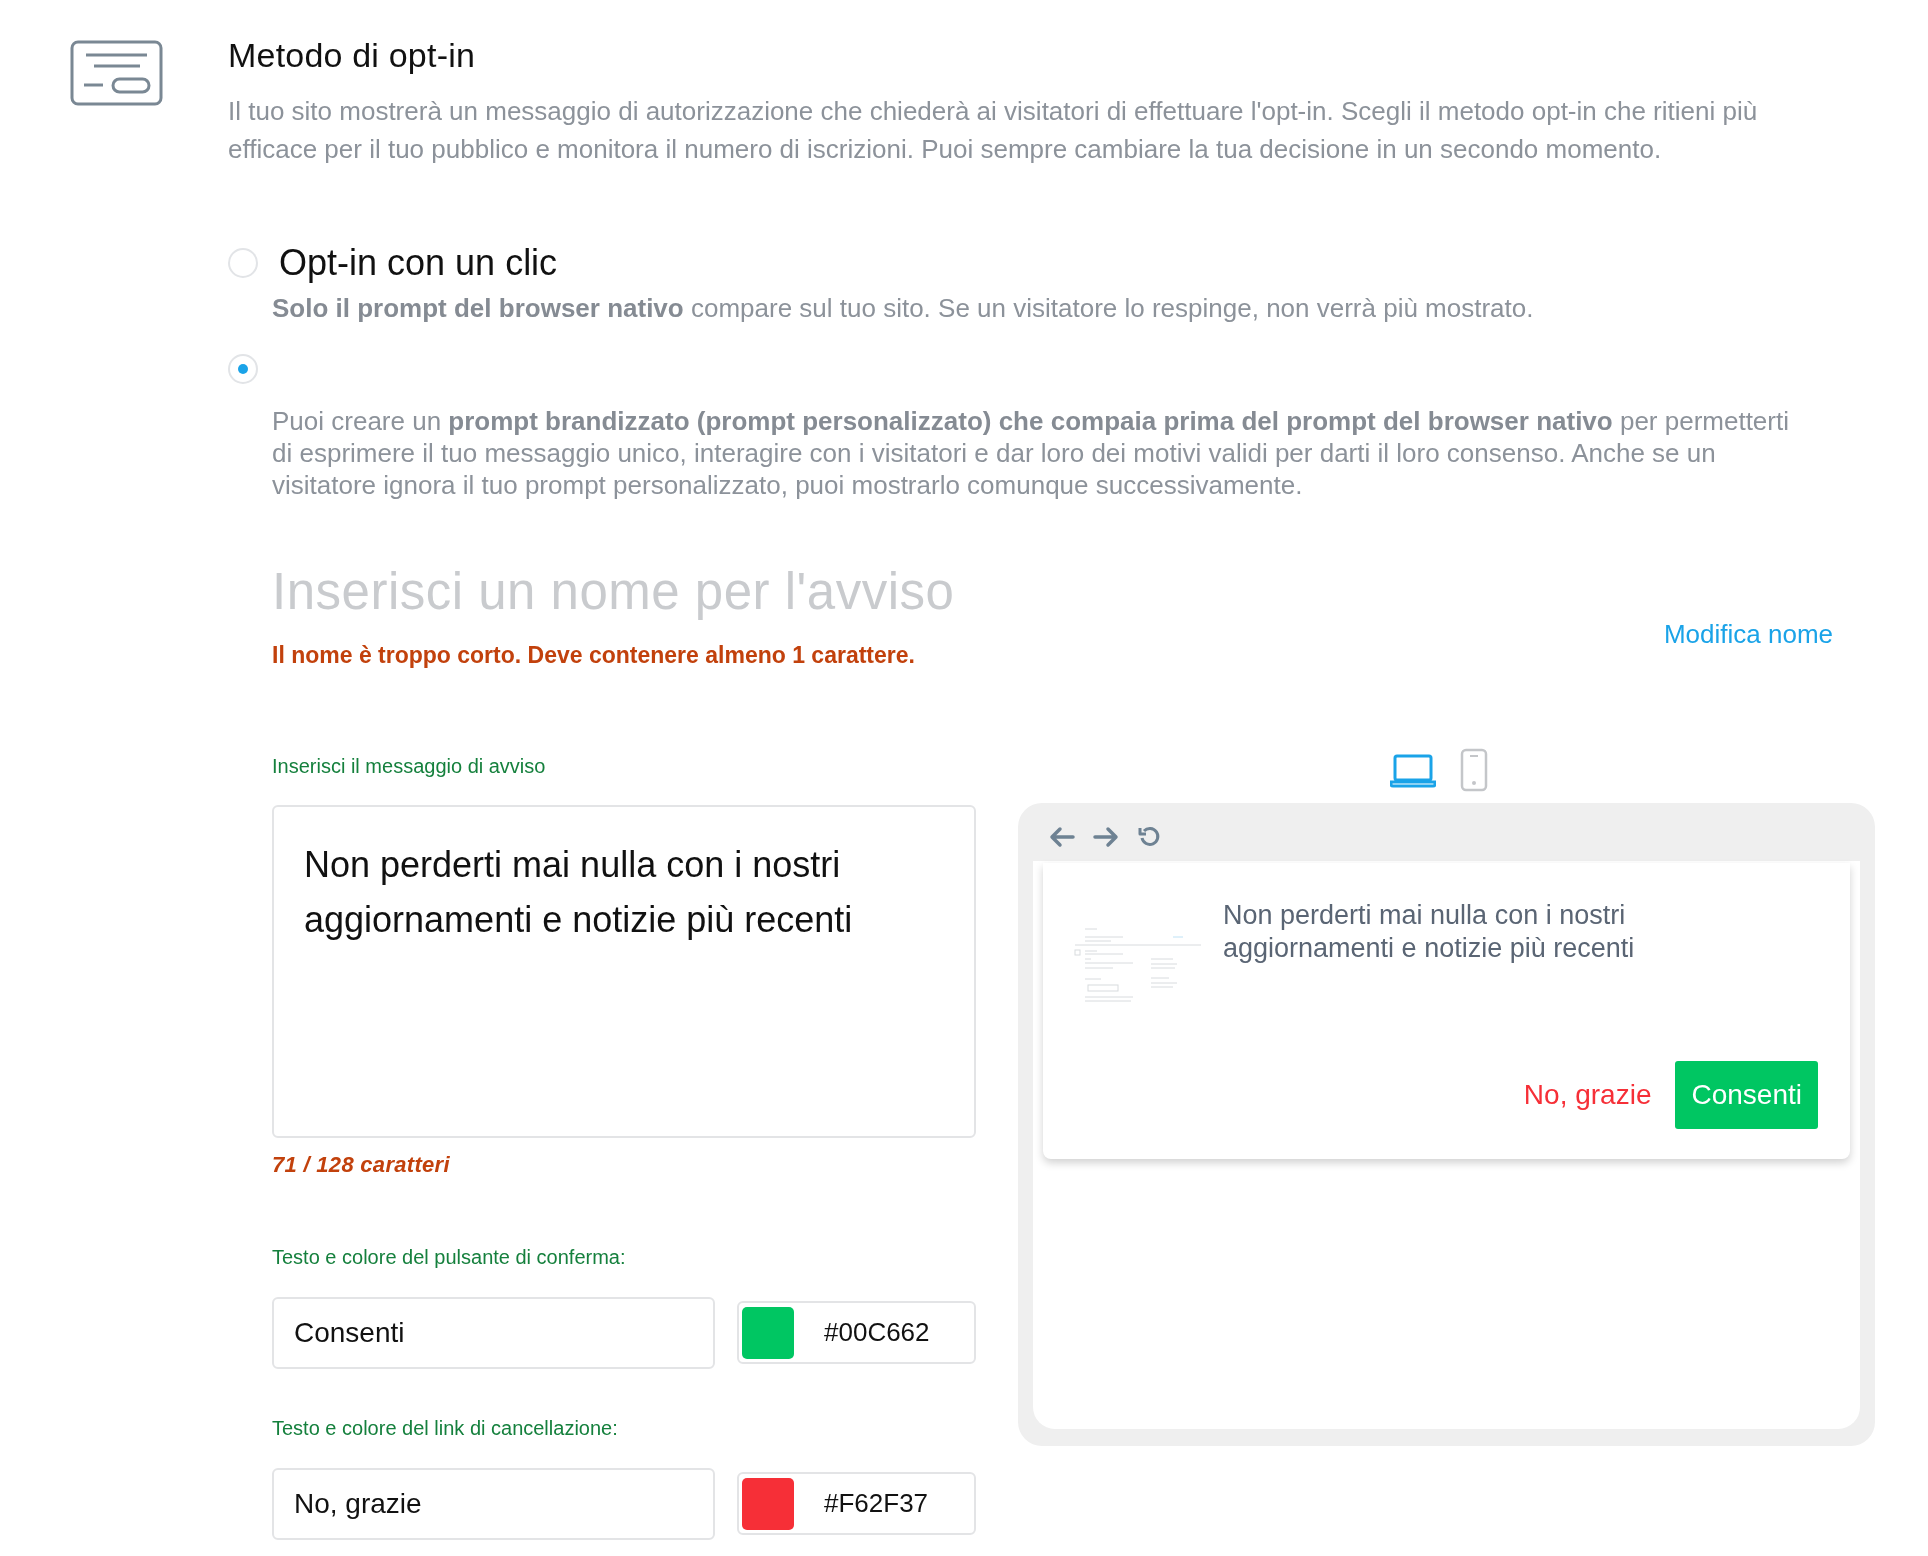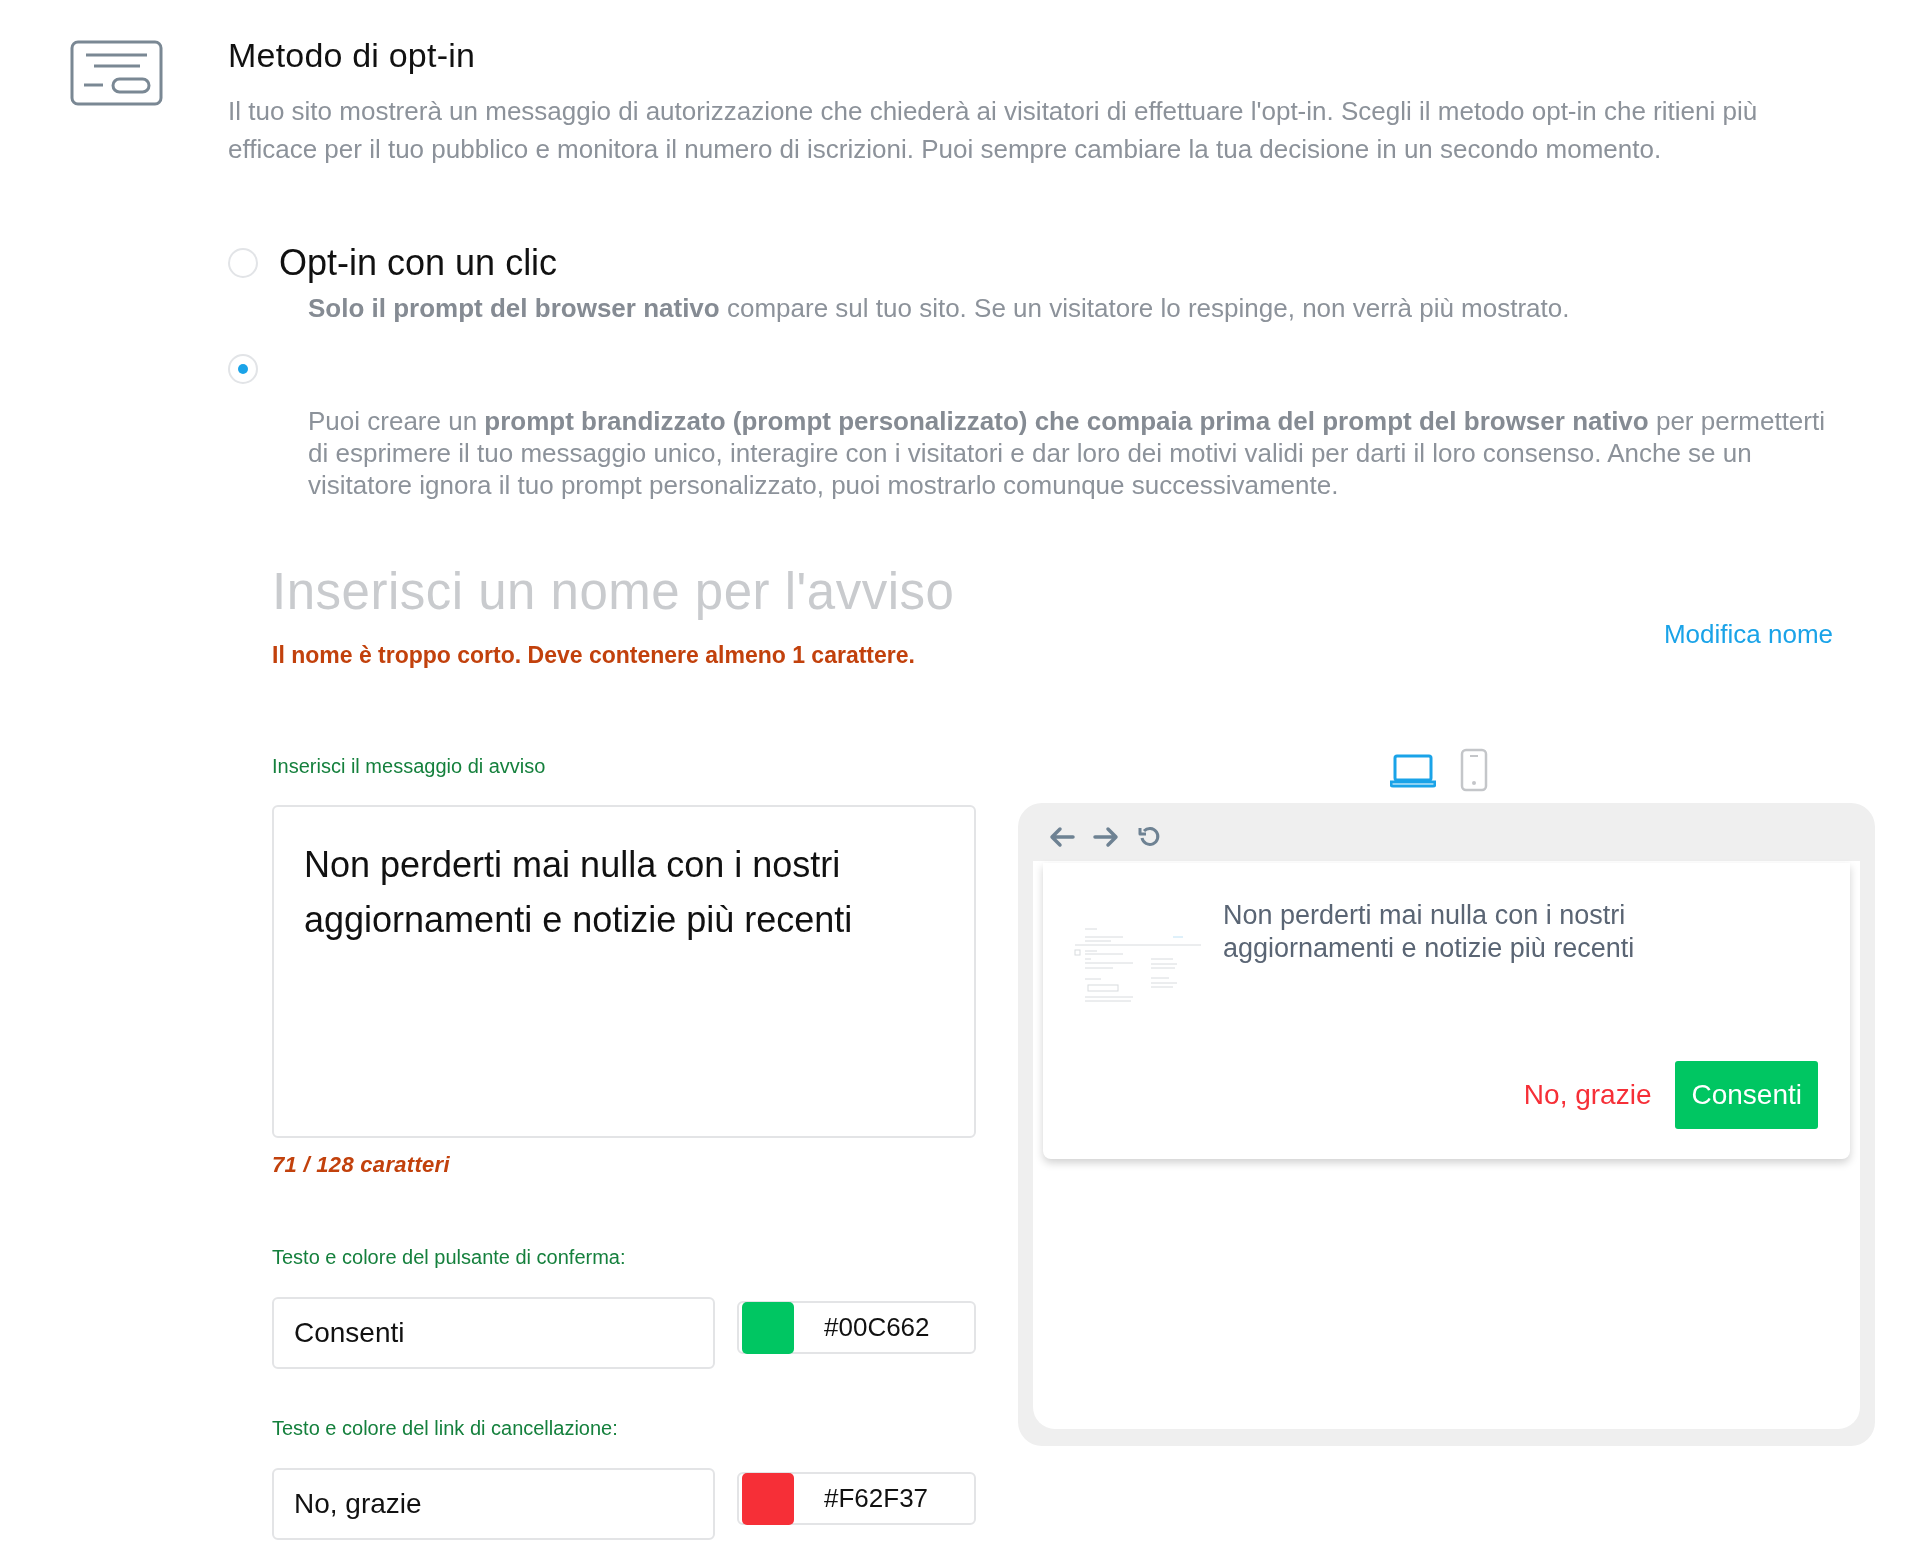--- a/index.html
+++ b/index.html
@@ -8,34 +8,34 @@
 
   .section-icon { position: absolute; left: 70px; top: 40px; width: 93px; height: 66px; }
 
   .title { position: absolute; left: 228px; top: 36px; font-size: 34px; color: #111; letter-spacing: 0.2px; }
   .desc { position: absolute; left: 228px; top: 92px; width: 1600px; font-size: 26px; line-height: 38px; color: #8c929a; }
 
   .radio-row { position: absolute; left: 228px; display: flex; align-items: center; cursor: pointer; }
   .radio { width: 30px; height: 30px; border-radius: 50%; border: 2px solid #e2e4e7; background: #fff; position: relative; margin-right: 14px; flex: none; }
   .radio.checked::after { content: ""; position: absolute; left: 8px; top: 8px; width: 10px; height: 10px; border-radius: 50%; background: #1aa3e8; }
   .radio-label { font-size: 36px; color: #111; margin-left: 7px; }
-  .radio-desc { position: absolute; left: 272px; width: 1540px; font-size: 26px; color: #8c929a; line-height: 32px; margin-left: 36px; }
+  .radio-desc { position: absolute; left: 272px; width: 1540px; font-size: 26px; color: #8c929a; line-height: 32px; }
   .radio-desc b { font-weight: bold; color: #858b93; }
 
   .name-placeholder { position: absolute; left: 272px; top: 562px; font-size: 51px; color: #c9cbce; letter-spacing: 0.5px; }
   .edit-name { position: absolute; right: 95px; top: 588px; font-size: 26px; color: #1aa3e8; cursor: pointer; margin-top: 31px; }
   .name-error { position: absolute; left: 272px; top: 642px; font-size: 23px; color: #c2410c; font-weight: bold; }
 
   .field-label { position: absolute; left: 272px; font-size: 20px; color: #15803d; }
 
   .textarea { position: absolute; left: 272px; top: 805px; width: 704px; height: 333px; border: 2px solid #e3e4e6; border-radius: 6px; padding: 30px 30px; font-size: 36px; line-height: 55px; color: #111; background: #fff; }
   .counter { position: absolute; left: 272px; top: 1152px; font-size: 22px; color: #c2410c; font-weight: bold; letter-spacing: 0.3px; font-style: italic; }
 
   .text-input { position: absolute; left: 272px; width: 443px; height: 72px; border: 2px solid #e3e4e6; border-radius: 6px; padding: 0 20px; display: flex; align-items: center; font-size: 28px; color: #111; background: #fff; }
-  .color-input { position: absolute; left: 737px; width: 239px; height: 53px; border: 2px solid #e3e4e6; border-radius: 6px; display: flex; align-items: center; background: #fff; }
+  .color-input { position: absolute; left: 737px; width: 239px; height: 63px; border: 2px solid #e3e4e6; border-radius: 6px; display: flex; align-items: center; background: #fff; }
   .swatch { width: 52px; height: 52px; border-radius: 5px; margin-left: 3px; flex: none; }
   .hex { font-size: 26px; color: #111; margin-left: 30px; }
   .device-btn { cursor: pointer; position: absolute; }
 
   .browser-frame { position: absolute; left: 1018px; top: 803px; width: 857px; height: 643px; background: #efefef; border-radius: 24px; }
   .browser-nav { position: absolute; left: 28px; top: 18px; display: flex; gap: 12px; align-items: center; }
   .nav-btn { width: 32px; height: 32px; display: flex; align-items: center; justify-content: center; cursor: pointer; }
   .browser-viewport { position: absolute; left: 15px; top: 58px; width: 827px; height: 568px; background: #fff; border-radius: 0 0 22px 22px; }
 
   .prompt-card { position: absolute; left: 10px; top: 2px; width: 807px; height: 296px; background: #fff; border-radius: 0 0 8px 8px; box-shadow: 0 4px 8px rgba(0,0,0,0.18); }

